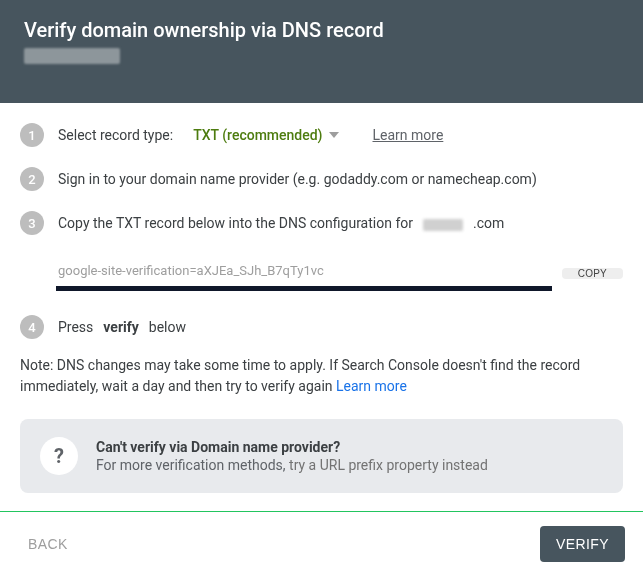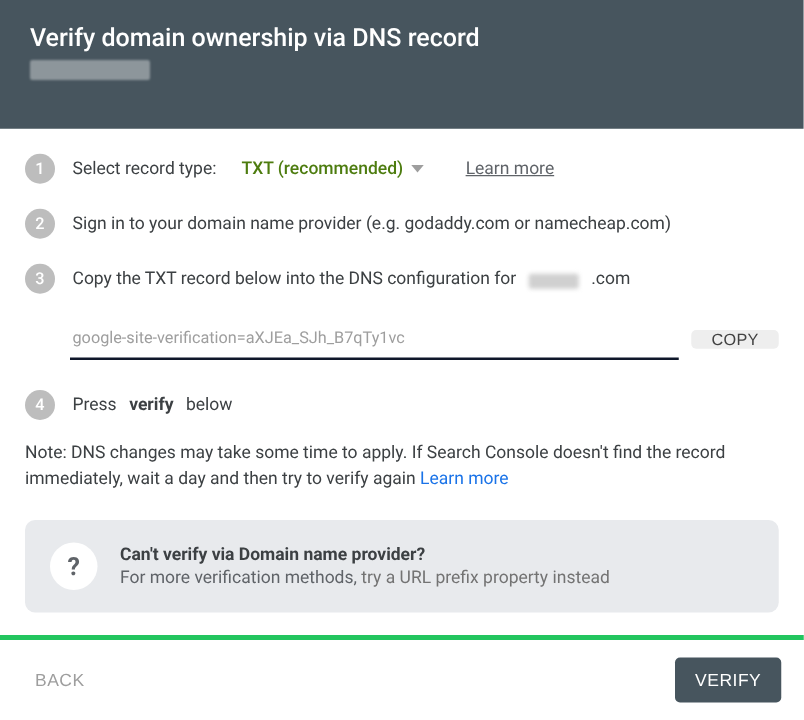--- a/index.html
+++ b/index.html
@@ -10,29 +10,29 @@
     .content { padding: 20px 20px 0; }
     .step { display: flex; align-items: center; gap: 14px; margin-bottom: 20px; }
     .num-badge { width: 24px; height: 24px; min-width:24px; border-radius: 50%; background: #bdbdbd; color: #fff; display: flex; align-items: center; justify-content: center; font-size: 13px; font-weight:500; }
     .step-body { font-size: 14px; color: #3c4043; display:flex; align-items:flex-end; flex-wrap:wrap; gap: 10px; }
     .step1-label { margin-right: 10px; }
     .dropdown { display:inline-flex; align-items:center; gap:6px; color:#4d7c0f; font-weight:500; cursor:pointer; }
     .chevron { width:0; height:0; border-left:5px solid transparent; border-right:5px solid transparent; border-top:6px solid #9e9e9e; }
     .learn-more { color:#5f6368; text-decoration: underline; margin-left: 24px; cursor:pointer; font-size:14px; }
     .learn-more2 { color:#1a73e8; cursor:pointer; text-decoration:none; }
     .txt-row { display:flex; align-items:center; gap:10px; margin:6px 0 24px 36px; }
-    .txt-input { flex:1; border:none; border-bottom:2px solid #0f172a; padding:8px 2px; font-size:13px; color:#9e9e9e; background:transparent; font-family:inherit; }
-    .copy-btn { background:#eeeeee; border:none; color:#424242; font-size:13px; font-weight:500; padding:0 16px; border-radius:4px; cursor:pointer; letter-spacing:0.25px; }
+    .txt-input { flex:1; border:none; border-bottom:5px solid #0f172a; padding:8px 2px; font-size:13px; color:#9e9e9e; background:transparent; font-family:inherit; }
+    .copy-btn { background:#eeeeee; border:none; color:#424242; font-size:10px; font-weight:500; padding:0 16px; border-radius:4px; cursor:pointer; letter-spacing:0.25px; }
     .note { font-size:14px; color:#3c4043; line-height:1.5; margin-top: -4px; }
     .alt-box { background:#e8eaed; border-radius:8px; margin-top:22px; padding:18px 20px; display:flex; gap:18px; align-items:center; }
     .help-circle { width:38px; height:38px; min-width:38px; border-radius:50%; background:#fff; display:flex; align-items:center; justify-content:center; color:#5f6368; font-size:20px; font-weight:700; }
     .alt-title { font-size:14px; font-weight:700; color:#3c4043; margin-bottom:2px; }
     .alt-sub { font-size:14px; color:#5f6368; }
     .alt-link { color:#737373; cursor:pointer; }
-    .footer { position:absolute; bottom:0; left:0; right:0; border-top:4px solid #22c55e; padding:14px 18px; display:flex; align-items:center; justify-content:space-between; background:#fff;gap:20px; }
+    .footer { position:absolute; bottom:0; left:0; right:0; border-top:1px solid #22c55e; padding:14px 18px; display:flex; align-items:center; justify-content:space-between; background:#fff;gap:20px; }
     .btn-flat { background:none; border:none; color:#9e9e9e; font-size:14px; font-weight:500; letter-spacing:0.4px; cursor:pointer; padding:8px 10px; }
     .btn-flat.dark { color:#3c4043; }
     .btn-primary { background:#47555e; color:#fff; border:none; font-size:14px; font-weight:500; letter-spacing:0.4px; padding:10px 16px; border-radius:4px; cursor:pointer; margin-left:8px; }
     .right-group { display:flex; align-items:center; }
     .blur-span { display:inline-block; background:#d0d0d0; filter:blur(1.5px); border-radius:2px; height:12px; vertical-align:middle; }
   </style>
 </head>
 <body>
 
 <div class="header">

